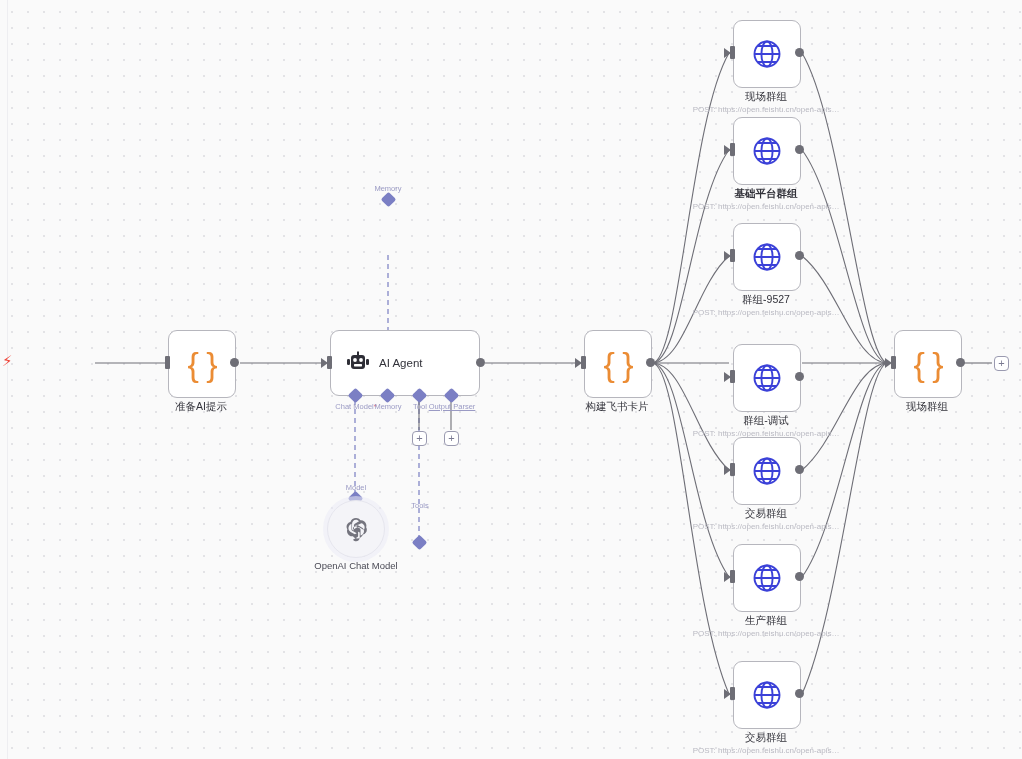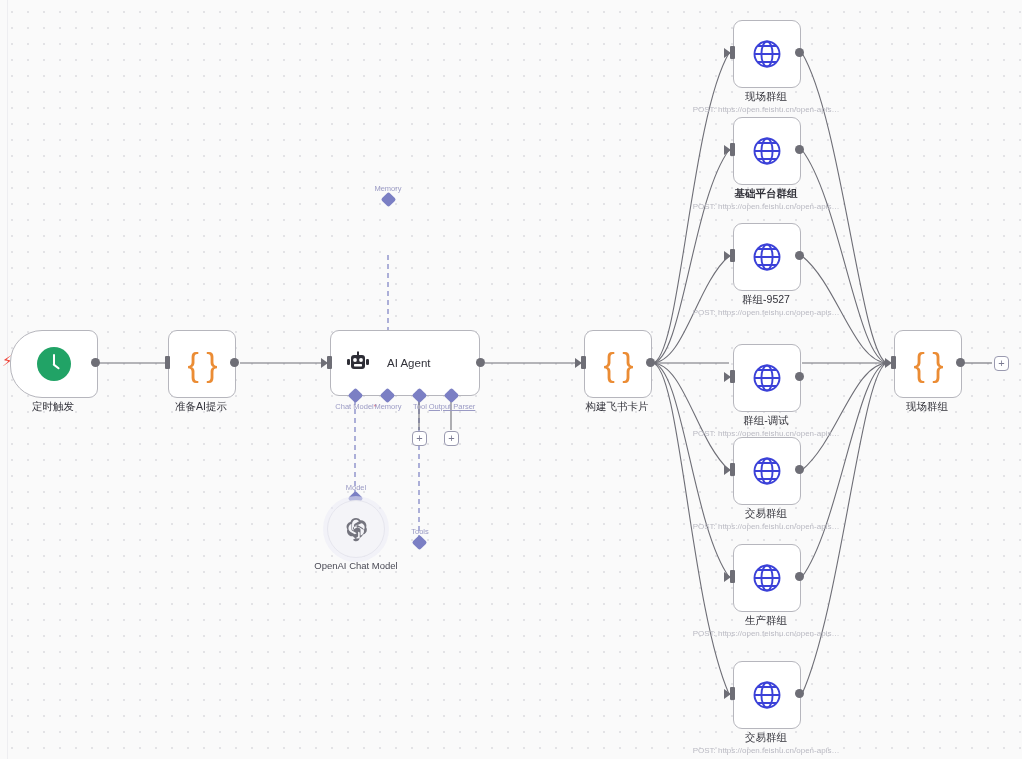--- a/index.html
+++ b/index.html
@@ -48,21 +48,21 @@
   
   .clock{width:34px;height:34px;border-radius:50%;background:#21a366;position:relative;}
   .clock:before{content:"";position:absolute;left:16px;top:7px;width:2px;height:11px;background:#fff;border-radius:1px;}
   .clock:after{content:"";position:absolute;left:16px;top:16px;width:8px;height:2px;background:#fff;border-radius:1px;transform-origin:0 50%;transform:rotate(38deg);}
 
   .bolt{position:absolute;left:2px;top:352px;color:#f04438;font-size:15px;font-weight:bold;}
 
   
   .agent-node{
     width:150px;height:66px;border:1px solid #b6b6bd;border-radius:9px;background:#fff;
-    display:flex;align-items:center;padding-left:14px;gap:16px;box-sizing:border-box;
+    display:flex;align-items:center;padding-left:14px;gap:8px;box-sizing:border-box;
   }
   .agent-title{font-size:11.5px;color:#32323a;}
 
   
   .diamond{position:absolute;width:11px;height:11px;background:#7b7fc4;transform:rotate(45deg);border-radius:2px;}
   .sub-cap{position:absolute;font-size:7.5px;color:#9a9ac4;white-space:nowrap;transform:translateX(-50%);}
   .sub-cap .req{color:#e0576b;}
 
   .plus-btn{
     position:absolute;width:15px;height:15px;border:1px solid #9a9ab0;border-radius:4px;background:#fff;
@@ -128,27 +128,20 @@
     <path class="e" d="M802,256 C838,285 854,363 888,363"></path>
     <path class="e" d="M802,363 L888,363"></path>
     <path class="e" d="M802,470 C838,440 854,363 888,363"></path>
     <path class="e" d="M802,577 C840,525 858,363 888,363"></path>
     <path class="e" d="M802,694 C842,605 862,363 888,363"></path>
 
     <path class="e" d="M960,363 L992,363"></path>
   </svg>
 
   <div class="bolt">⚡</div>
-  <div class="node" style="left:10px;top:330px;">
-    <div class="rect-node trigger">
-      <div class="clock"></div>
-    </div>
-    <div class="out-dot" style="left:81px;top:28px;"></div>
-    <div class="node-label" style="left:43px;">定时触发</div>
-  </div>
 
   <div class="node" style="left:168px;top:330px;">
     <div class="rect-node">
       <span class="brace">{ }</span>
     </div>
     <div class="in-bar" style="left:-3px;top:26px;"></div>
     <div class="out-dot" style="left:62px;top:28px;"></div>
     <div class="node-label" style="left:33px;">准备AI提示</div>
   </div>
 
@@ -190,21 +183,21 @@
   <div class="diamond" style="left:350px;top:493px;"></div>
   <div class="node" style="left:327px;top:500px;">
     <div class="circ-node">
       <svg width="28" height="28" viewBox="0 0 24 24">
         <path d="M12 2.6c-2.2 0-4.1 1.4-4.8 3.4-1.9.4-3.3 2.1-3.3 4.1 0 .8.2 1.5.6 2.2-.6 1.8 0 3.8 1.5 5 1 .8 2.2 1.1 3.4 1 .9 1.2 2.3 1.9 3.8 1.9 2.2 0 4.1-1.4 4.8-3.4 1.9-.4 3.3-2.1 3.3-4.1 0-.8-.2-1.5-.6-2.2.6-1.8 0-3.8-1.5-5-1-.8-2.2-1.1-3.4-1-.9-1.2-2.3-1.9-3.8-1.9zm0 1.5c1 0 2 .5 2.6 1.3L11 7.6c-.5.3-.8.8-.8 1.4v4.3l-1.6-.9V8c0-2.1 1.4-3.9 3.4-3.9zM8.1 7.4v4.8c0 .6.3 1.1.8 1.4l3.7 2.1-1.6.9-3.6-2.1c-1.8-1-2.4-3.3-1.4-5.1.4-.8 1.1-1.5 2.1-2zm8.5-.3c.6.1 1.1.4 1.6.8 1.5 1.2 1.6 3.4.5 4.9l-4-2.3c-.5-.3-1.1-.3-1.6 0l-3.7 2.1V10.8l3.6-2.1c1.1-.6 2.4-.8 3.6-1.6zM18.4 12c1 1.9.4 4.1-1.4 5.1-.3.2-.7.3-1.1.4V12.7c0-.6-.3-1.1-.8-1.4L11.4 9.2l1.6-.9 3.6 2.1c.8.4 1.4 1 1.8 1.6zM13.6 14.2l1.6.9v4.2c0 2.1-1.9 3.6-3.9 3.1-.7-.2-1.4-.6-1.9-1.2l3.6-2.1c.5-.3.8-.8.8-1.4v-3.5z" fill="#74747e"></path>
       </svg>
     </div>
     <div class="circ-label">OpenAI Chat Model</div>
   </div>
 
-  <div class="sub-cap" style="left:420px;top:527px;">Tools</div>
+  <div class="sub-cap" style="left:420px;top:501px;">Tools</div>
   <div class="diamond" style="left:414px;top:537px;"></div>
 
   <div class="node" style="left:584px;top:330px;">
     <div class="rect-node">
       <span class="brace">{ }</span>
     </div>
     <div class="in-arrow" style="left:-9px;top:28px;"></div>
     <div class="in-bar" style="left:-3px;top:26px;"></div>
     <div class="out-dot" style="left:62px;top:28px;"></div>
     <div class="node-label" style="left:33px;">构建飞书卡片</div>

